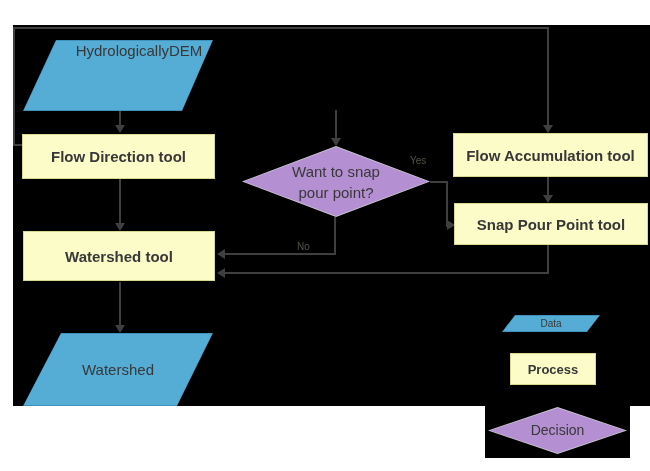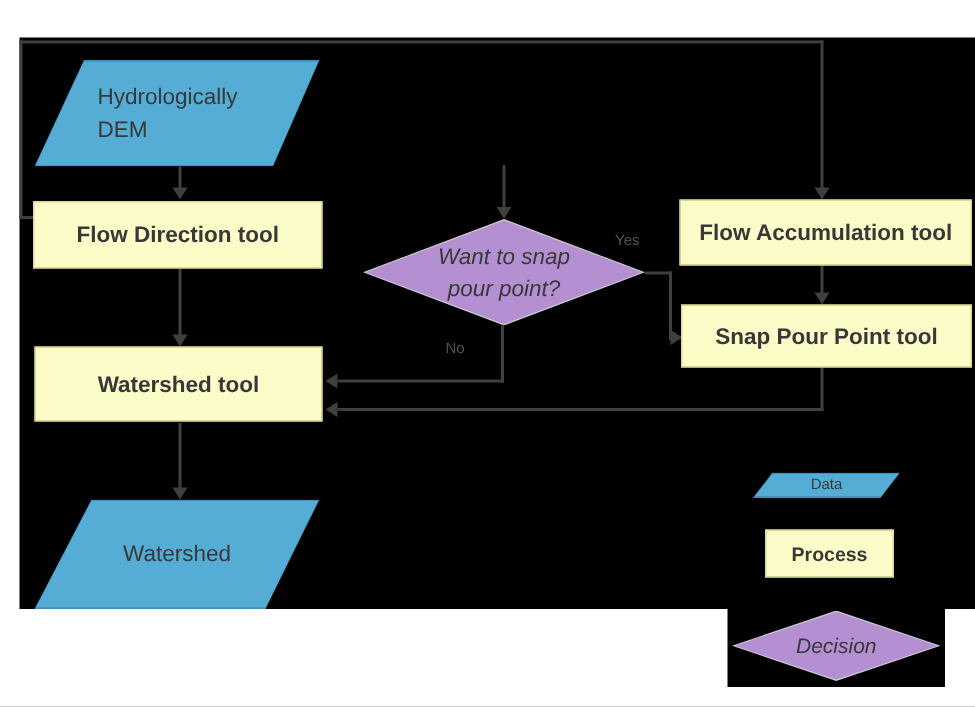--- a/index.html
+++ b/index.html
@@ -28,29 +28,29 @@
   .node{position:absolute;display:flex;align-items:center;justify-content:center;
         text-align:center;font-size:15px;line-height:21px;}
   .rect{background:var(--process-fill);border:1px solid var(--process-border);box-sizing:border-box;font-weight:bold;}
 
   .para-outer{position:absolute;background:var(--data-border);}
   .para-inner{position:absolute;left:1px;top:1px;right:1px;bottom:1px;background:var(--data-fill);}
   .para-content{position:absolute;left:0;top:0;right:0;bottom:0;display:flex;
         align-items:center;justify-content:center;font-size:15px;line-height:22px;}
 
   .diamond-outer{position:absolute;background:var(--decision-border);
-        clip-path:polygon(50% 0,100% 50%,50% 100%,0 50%);font-style:italic;}
+        clip-path:polygon(50% 0,100% 50%,50% 100%,0 50%);}
   .diamond-inner{position:absolute;left:2px;top:1px;right:2px;bottom:1px;background:var(--decision-fill);
         clip-path:polygon(50% 0,100% 50%,50% 100%,0 50%);}
   .diamond-content{position:absolute;left:0;top:0;right:0;bottom:0;display:flex;flex-direction:column;
         align-items:center;justify-content:center;font-size:15px;line-height:21px;}
 
   .branch{position:absolute;font-size:10px;color:var(--branch-label);}
 
-  .dem-text{flex-direction:column;align-items:flex-start;text-align:left;
+  .dem-text{flex-direction:row;align-items:flex-start;text-align:left;
         padding-left:42px;box-sizing:border-box;justify-content:center;}
 </style>
 </head>
 <body>
 
 <div class="stage">
 
   <div class="panel panel-main"></div>
   <div class="panel panel-decision"></div>
 
@@ -119,21 +119,21 @@
   <div class="node rect" style="left:23px;top:231px;width:192px;height:50px;">
     <span>Watershed tool</span>
   </div>
 
   <div class="para-outer" style="left:23px;top:333px;width:190px;height:73px;clip-path:polygon(38px 0,100% 0,calc(100% - 36px) 100%,0 100%);">
     <div class="para-inner" style="clip-path:polygon(37px 0,100% 0,calc(100% - 35px) 100%,0 100%);"></div>
     <div class="para-content">Watershed</div>
   </div>
 
   <div class="branch" style="left:410px;top:155px;">Yes</div>
-  <div class="branch" style="left:297px;top:227px;">No</div>
+  <div class="branch" style="left:297px;top:241px;">No</div>
 
   <div class="para-outer" style="left:502px;top:315px;width:98px;height:17px;clip-path:polygon(13px 0,100% 0,calc(100% - 13px) 100%,0 100%);">
     <div class="para-inner" style="clip-path:polygon(12px 0,100% 0,calc(100% - 12px) 100%,0 100%);"></div>
     <div class="para-content" style="font-size:10px;">Data</div>
   </div>
 
   <div class="node rect" style="left:510px;top:353px;width:86px;height:32px;font-size:13px;">
     <span>Process</span>
   </div>
 

